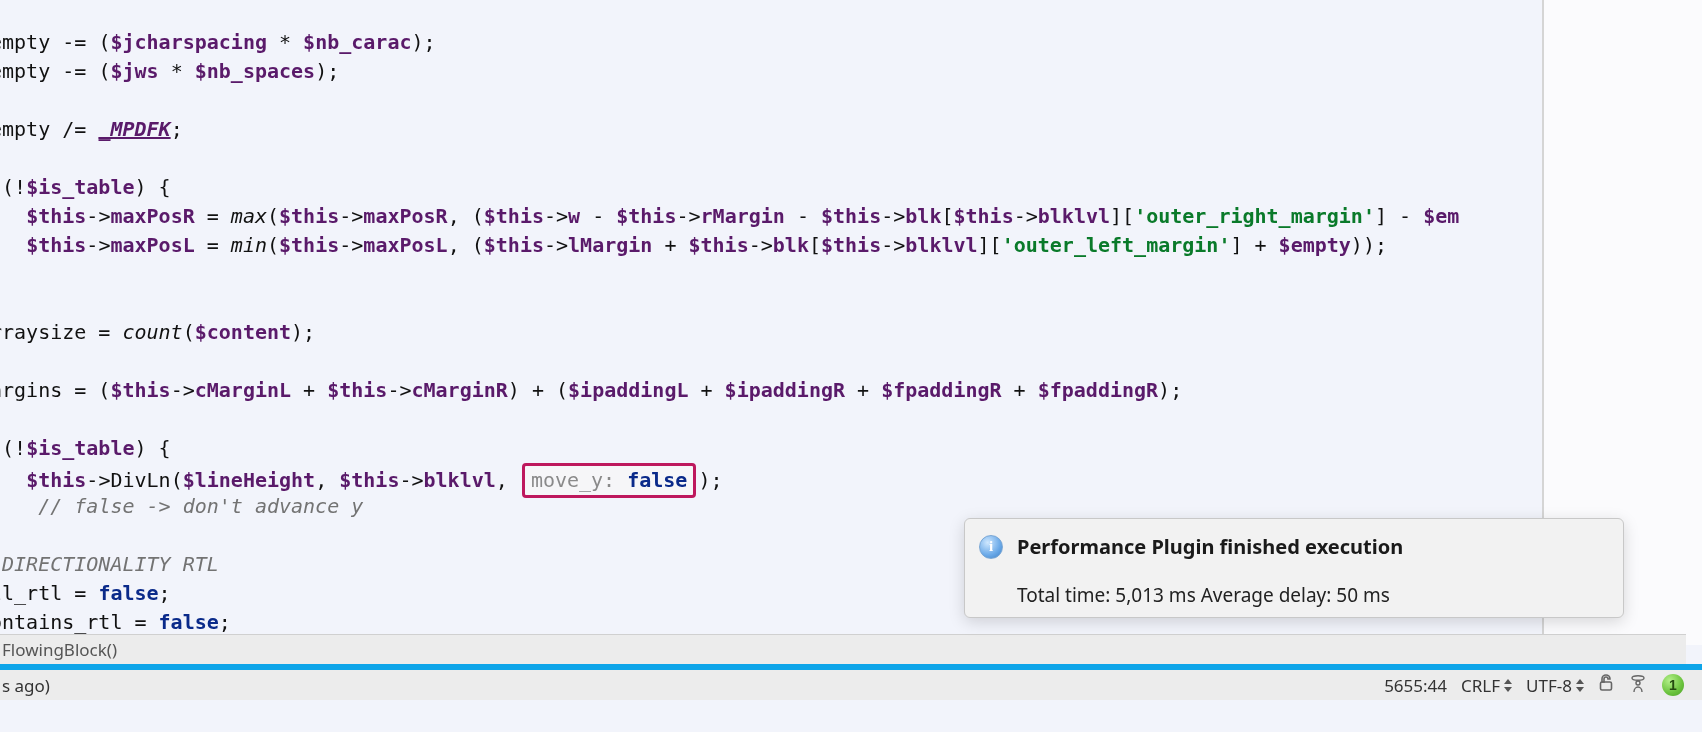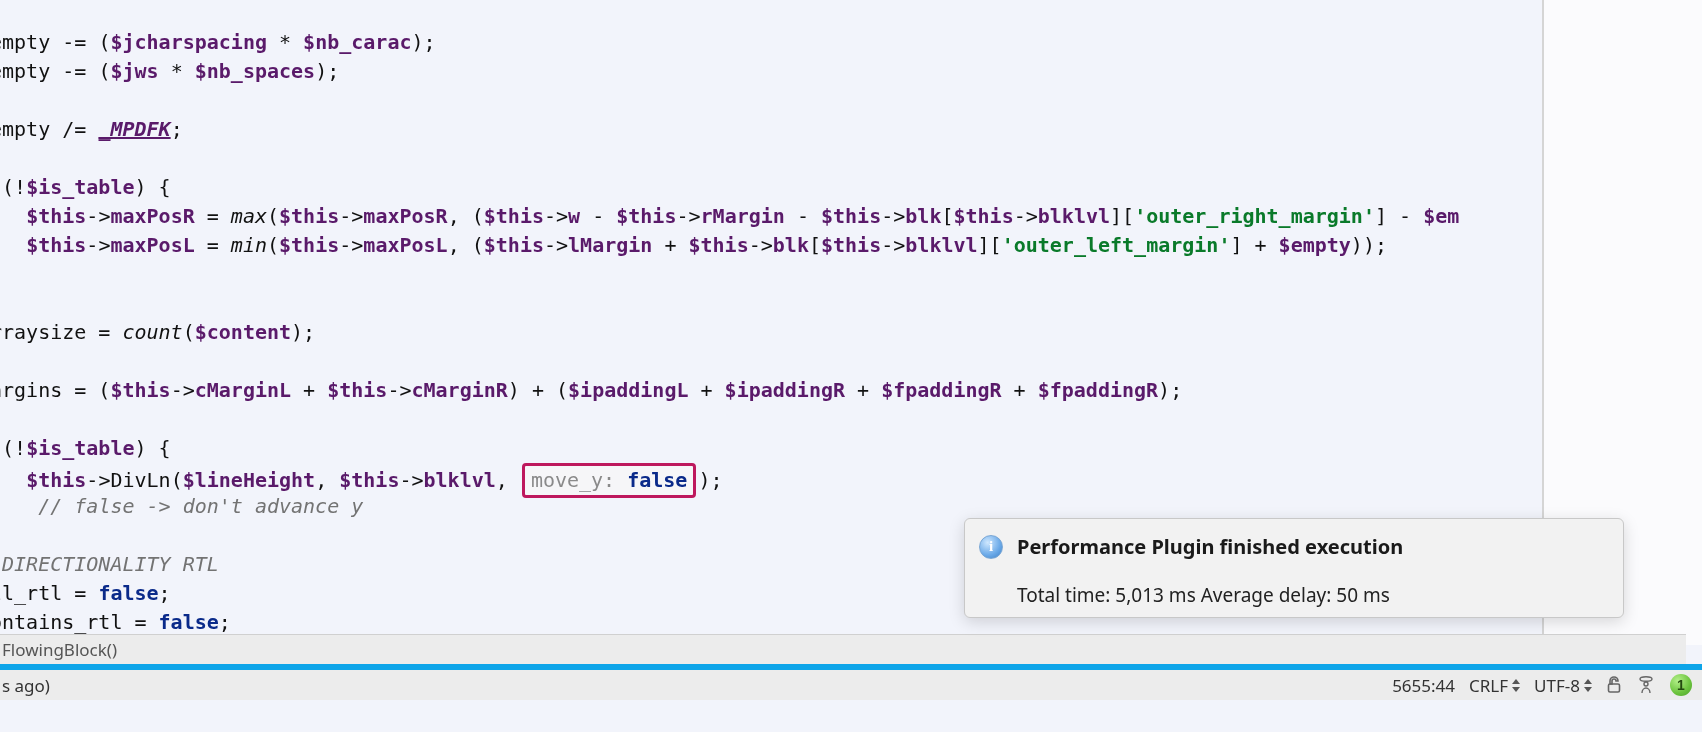--- a/index.html
+++ b/index.html
@@ -143,23 +143,23 @@
     display: flex;
     align-items: center;
     box-sizing: border-box;
   }
   .status-bar .left {
     padding-left: 2px;
     flex: 1;
   }
   .status-bar .right {
     display: flex;
-    align-items: center;
+    align-items: flex-start;
     gap: 14px;
-    padding-right: 10px;
+    padding-right: 18px;
   }
   .status-bar .item { display: flex; align-items: center; gap: 2px; }
   .caret {
     width: 0; height: 0;
     border-left: 4px solid transparent;
     border-right: 4px solid transparent;
   }
   .caret-up { border-bottom: 5px solid #555; margin-bottom: 1px;}
   .caret-down { border-top: 5px solid #555; margin-top: 1px;}
   .caret-stack { display:flex; flex-direction:column; gap:1px; margin-left:2px;}

